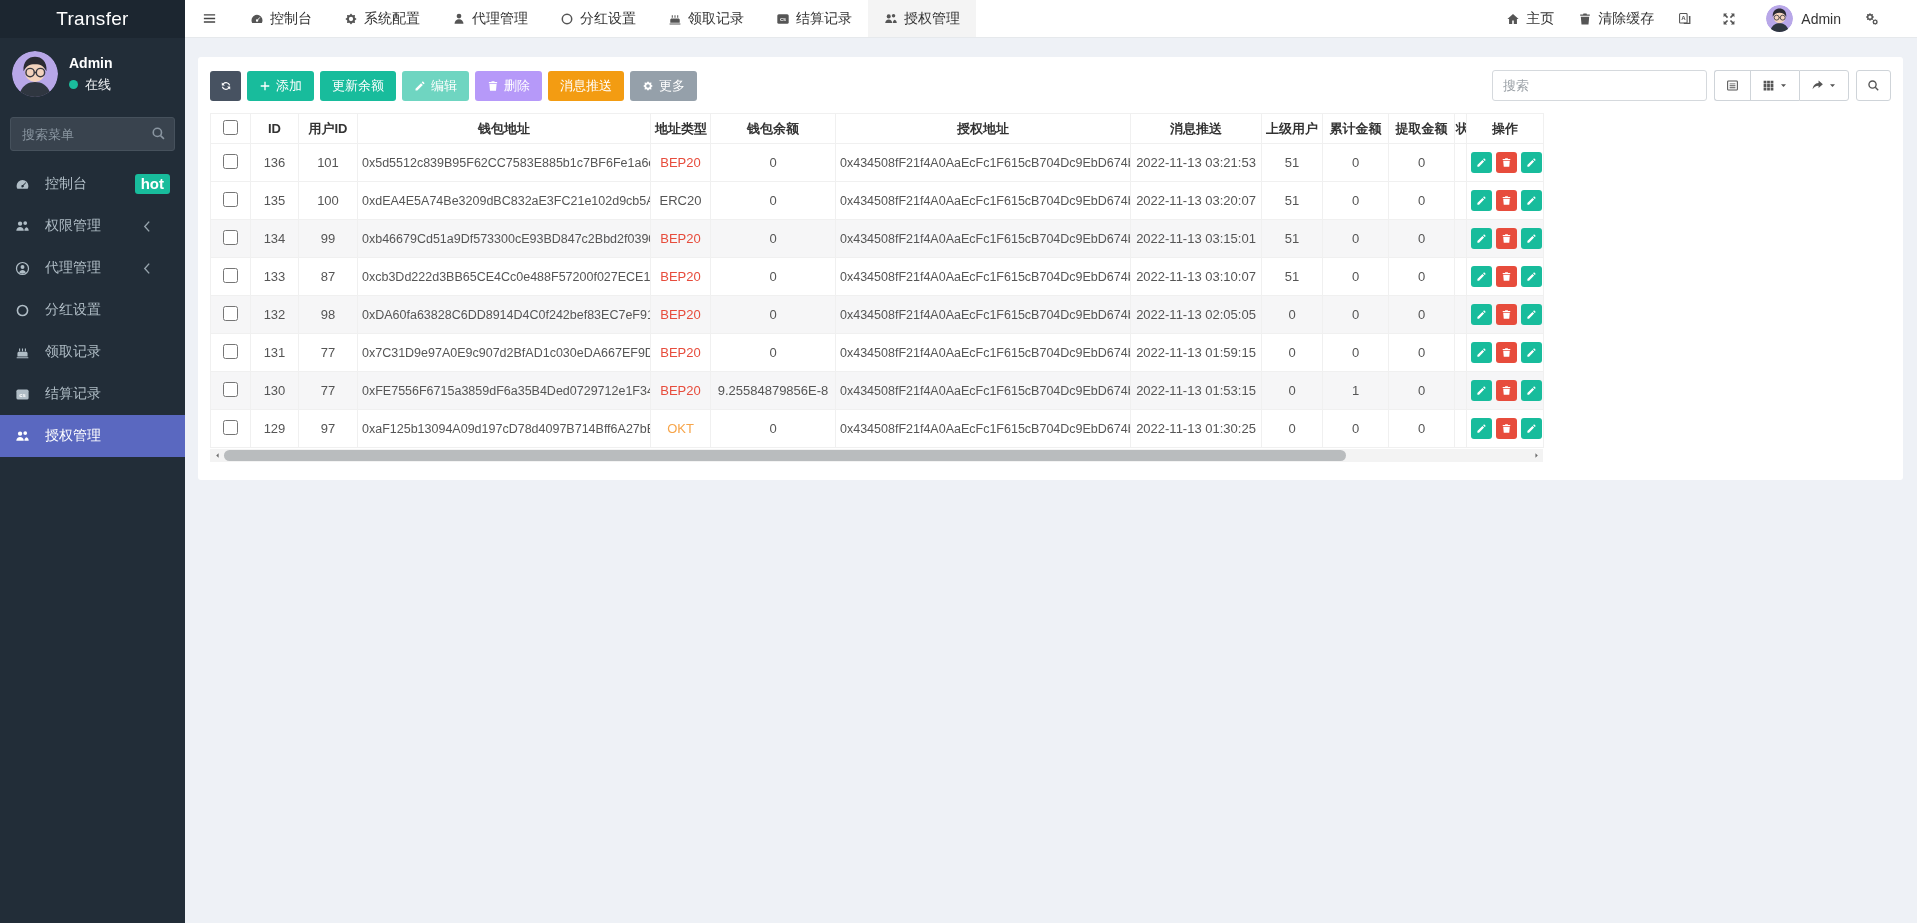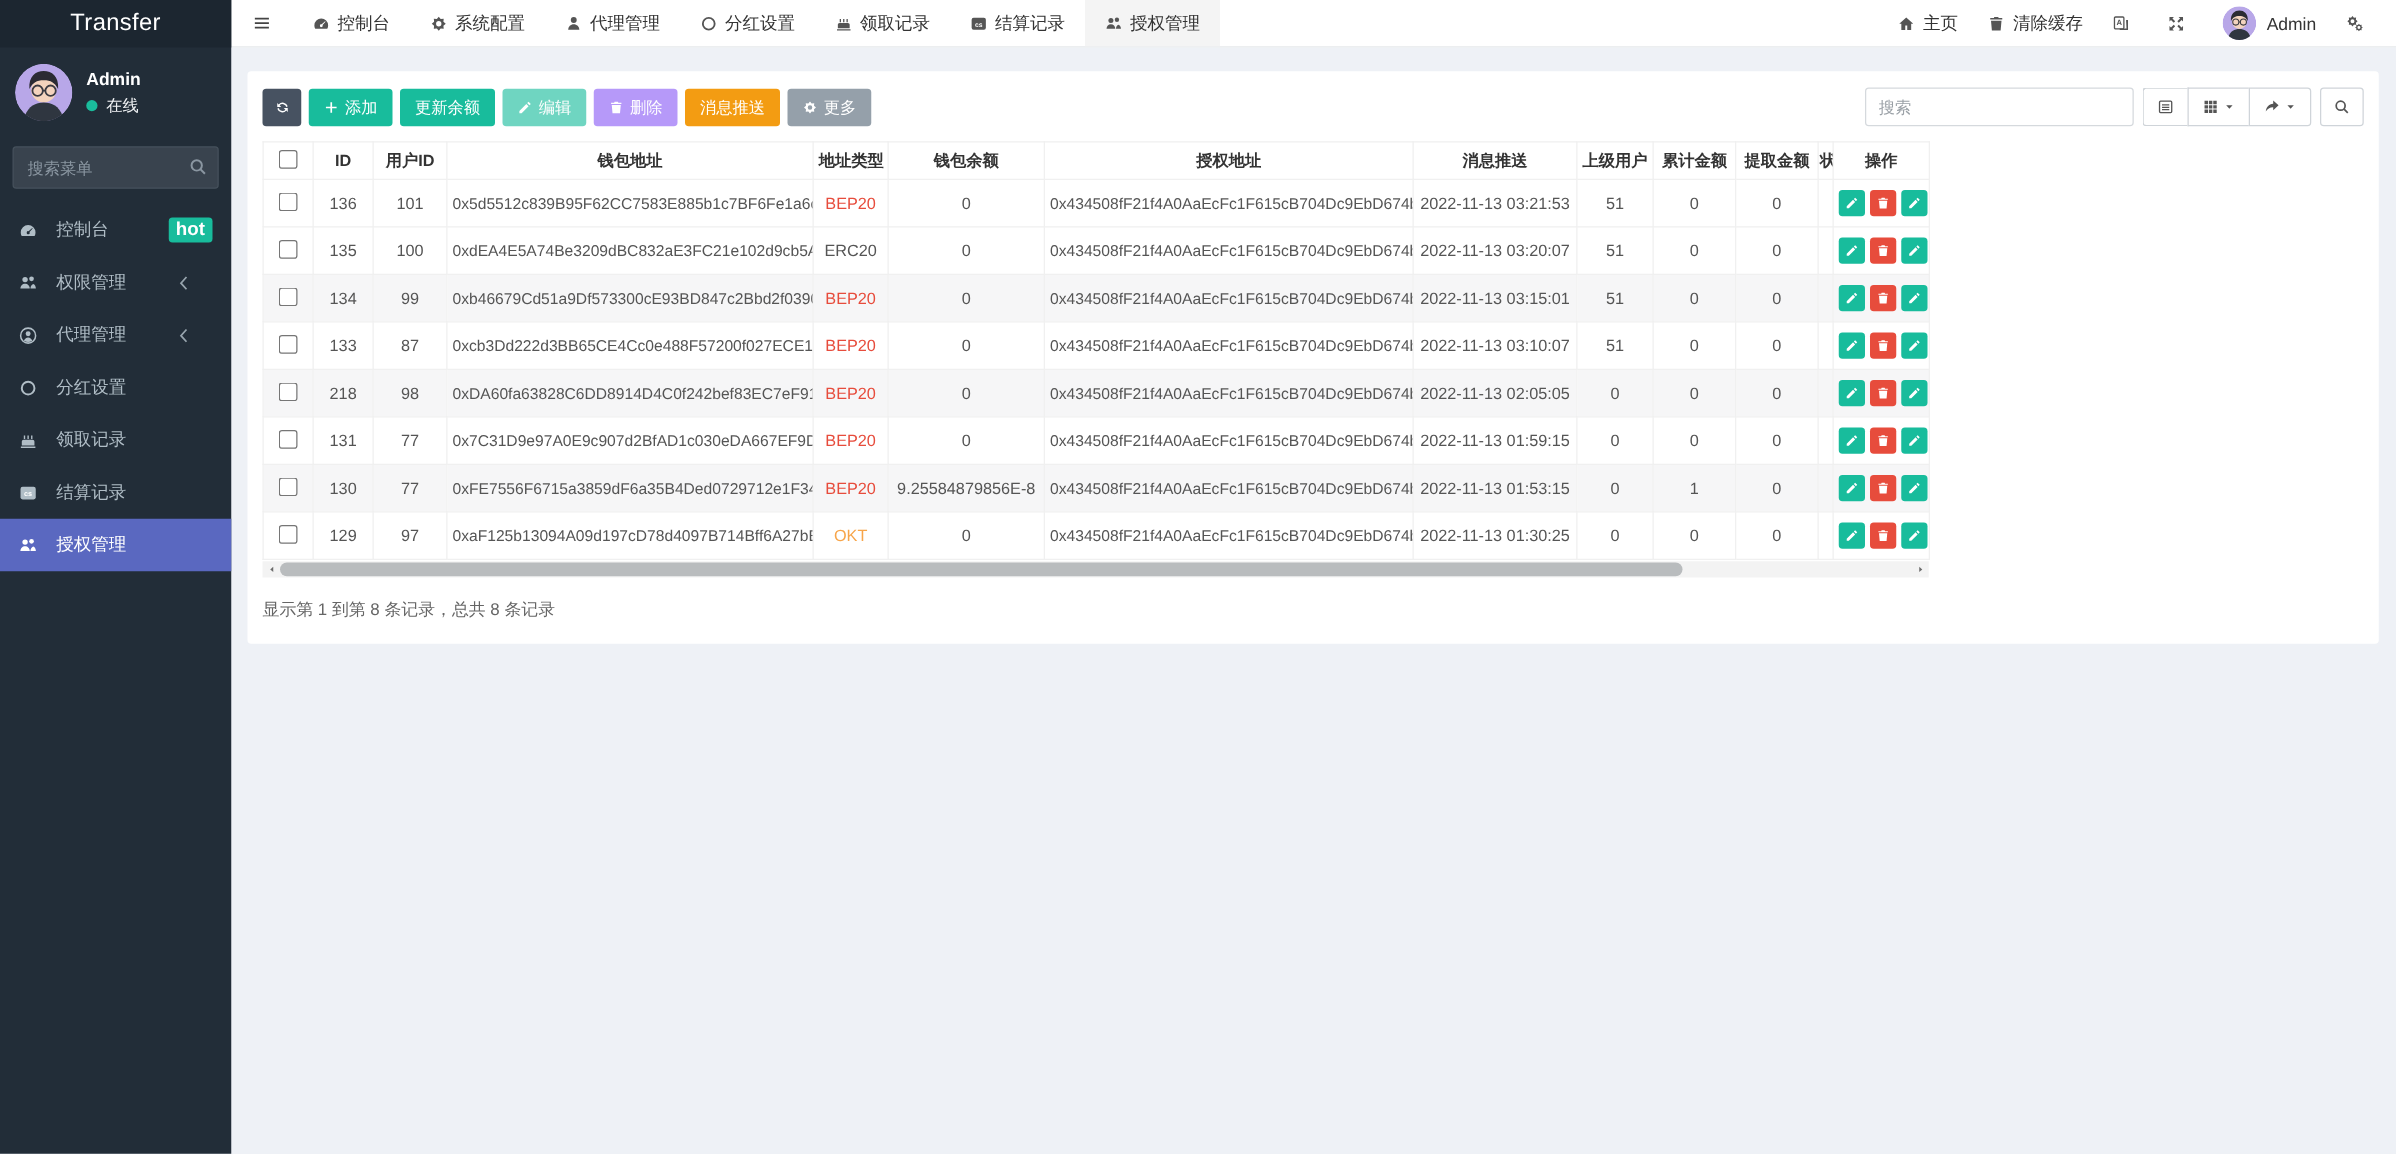--- a/index.html
+++ b/index.html
@@ -54,21 +54,21 @@
     background: #fff; border-bottom: 1px solid #e6e9ec; display: flex; align-items: stretch; z-index: 20;
   }
   .hamburger { display: flex; align-items: center; padding: 0 17px; font-size: 15px; color: #444; cursor: pointer; }
   .nav-left { display: flex; align-items: stretch; }
   .nav-item {
     display: flex; align-items: center; padding: 0 16px; color: #333;
     font-size: 14px; cursor: pointer; white-space: nowrap;
   }
   .nav-item .icon { font-size: 14px; margin-right: 6px; color: #555; }
   .nav-item.active { background: #f4f4f4; }
-  .nav-right { display: flex; align-items: stretch; margin-left: auto; padding-right: 8px; }
+  .nav-right { display: flex; align-items: stretch; margin-left: auto; padding-right: 20px; }
   .nav-right .nav-item { padding: 0 12px; }
   .nav-avatar { width: 27px; height: 27px; border-radius: 50%; overflow: hidden; margin-right: 8px; flex: none; }
   .nav-avatar svg { width: 27px; height: 27px; }
 
   
   .content { position: absolute; left: 185px; top: 38px; right: 0; bottom: 0; background: #eef1f6; }
   .card { margin: 19px 14px 0 13px; background: #fff; border-radius: 3px; padding: 13px 12px 18px; }
 
   .toolbar { display: flex; align-items: center; justify-content: space-between; margin-bottom: 12px; }
   .t-left { display: flex; align-items: center; gap: 6px; }
@@ -650,21 +650,21 @@
                     <span class="icon ">
                       <svg viewBox="0 0 16 16" width="1em" height="1em" fill="currentColor" fill-rule="evenodd">
                         <path d="M2 11.6 9.4 4.2l2.4 2.4L4.4 14H2zM10.3 3.3l1.5-1.5 2.4 2.4-1.5 1.5z"></path>
                       </svg>
                     </span>
                   </button>
                 </span></td>
             </tr>
             <tr class="striped">
               <td><input type="checkbox" class="chk" style=""></td>
-              <td>218</td>
+              <td>132</td>
               <td>98</td>
               <td class="addr">0xDA60fa63828C6DD8914D4C0f242bef83EC7eF910</td>
               <td><span style="color:#e74c3c">BEP20</span></td>
               <td>0</td>
               <td class="addr">0x434508fF21f4A0AaEcFc1F615cB704Dc9EbD674b</td>
               <td>2022-11-13 02:05:05</td>
               <td>0</td>
               <td>0</td>
               <td>0</td>
               <td class="clip-cell"><span></span></td>
@@ -814,15 +814,14 @@
         <div class="hs-track">
           <div class="hs-thumb"></div>
         </div>
         <span class="hs-arrow">
             <svg viewBox="0 0 16 16" width="1em" height="1em" fill="currentColor" fill-rule="evenodd">
               <path d="M5.5 3 11 8l-5.5 5z"></path>
             </svg>
           </span>
       </div>
     </div>
-    <div class="summary">显示第 1 到第 8 条记录，总共 8 条记录</div>
   </div>
 </main>
 
 </body></html>

